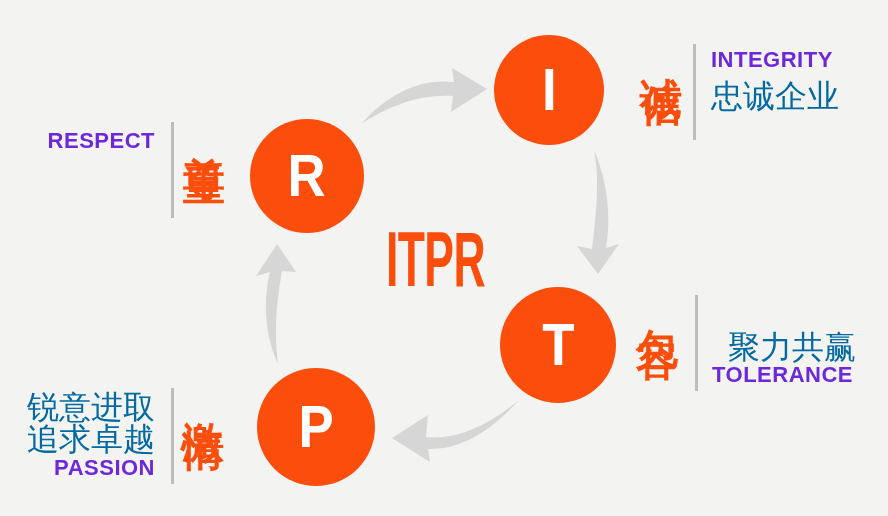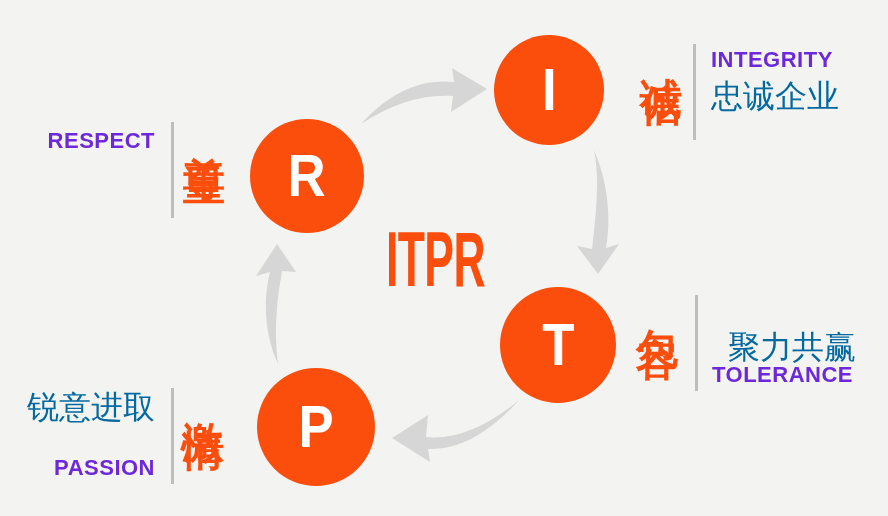--- a/index.html
+++ b/index.html
@@ -97,20 +97,21 @@
   <div class="divider" style="left:693px;top:44px"></div>
   <div class="en-label" style="left:711px;top:49px">INTEGRITY</div>
   <div class="desc-line" style="left:711px;top:80px">忠诚企业</div>
 
   <div class="v-cn" style="left:636px;top:295px">包容</div>
   <div class="divider" style="left:695px;top:295px"></div>
   <div class="desc-line" style="left:728px;top:331px">聚力共赢</div>
   <div class="en-label" style="left:712px;top:364px">TOLERANCE</div>
 
   <div class="desc-line right-align" style="left:20px;top:391px">锐意进取</div>
+  <div class="desc-line right-align" style="left:20px;top:423px">追求卓越</div>
   <div class="en-label right-align" style="left:20px;top:457px">PASSION</div>
   <div class="divider" style="left:171px;top:388px"></div>
   <div class="v-cn" style="left:182px;top:388px">激情</div>
 
   <div class="en-label right-align" style="left:20px;top:130px">RESPECT</div>
   <div class="divider" style="left:171px;top:122px"></div>
   <div class="v-cn" style="left:183px;top:122px">尊重</div>
 
 </div>
 

